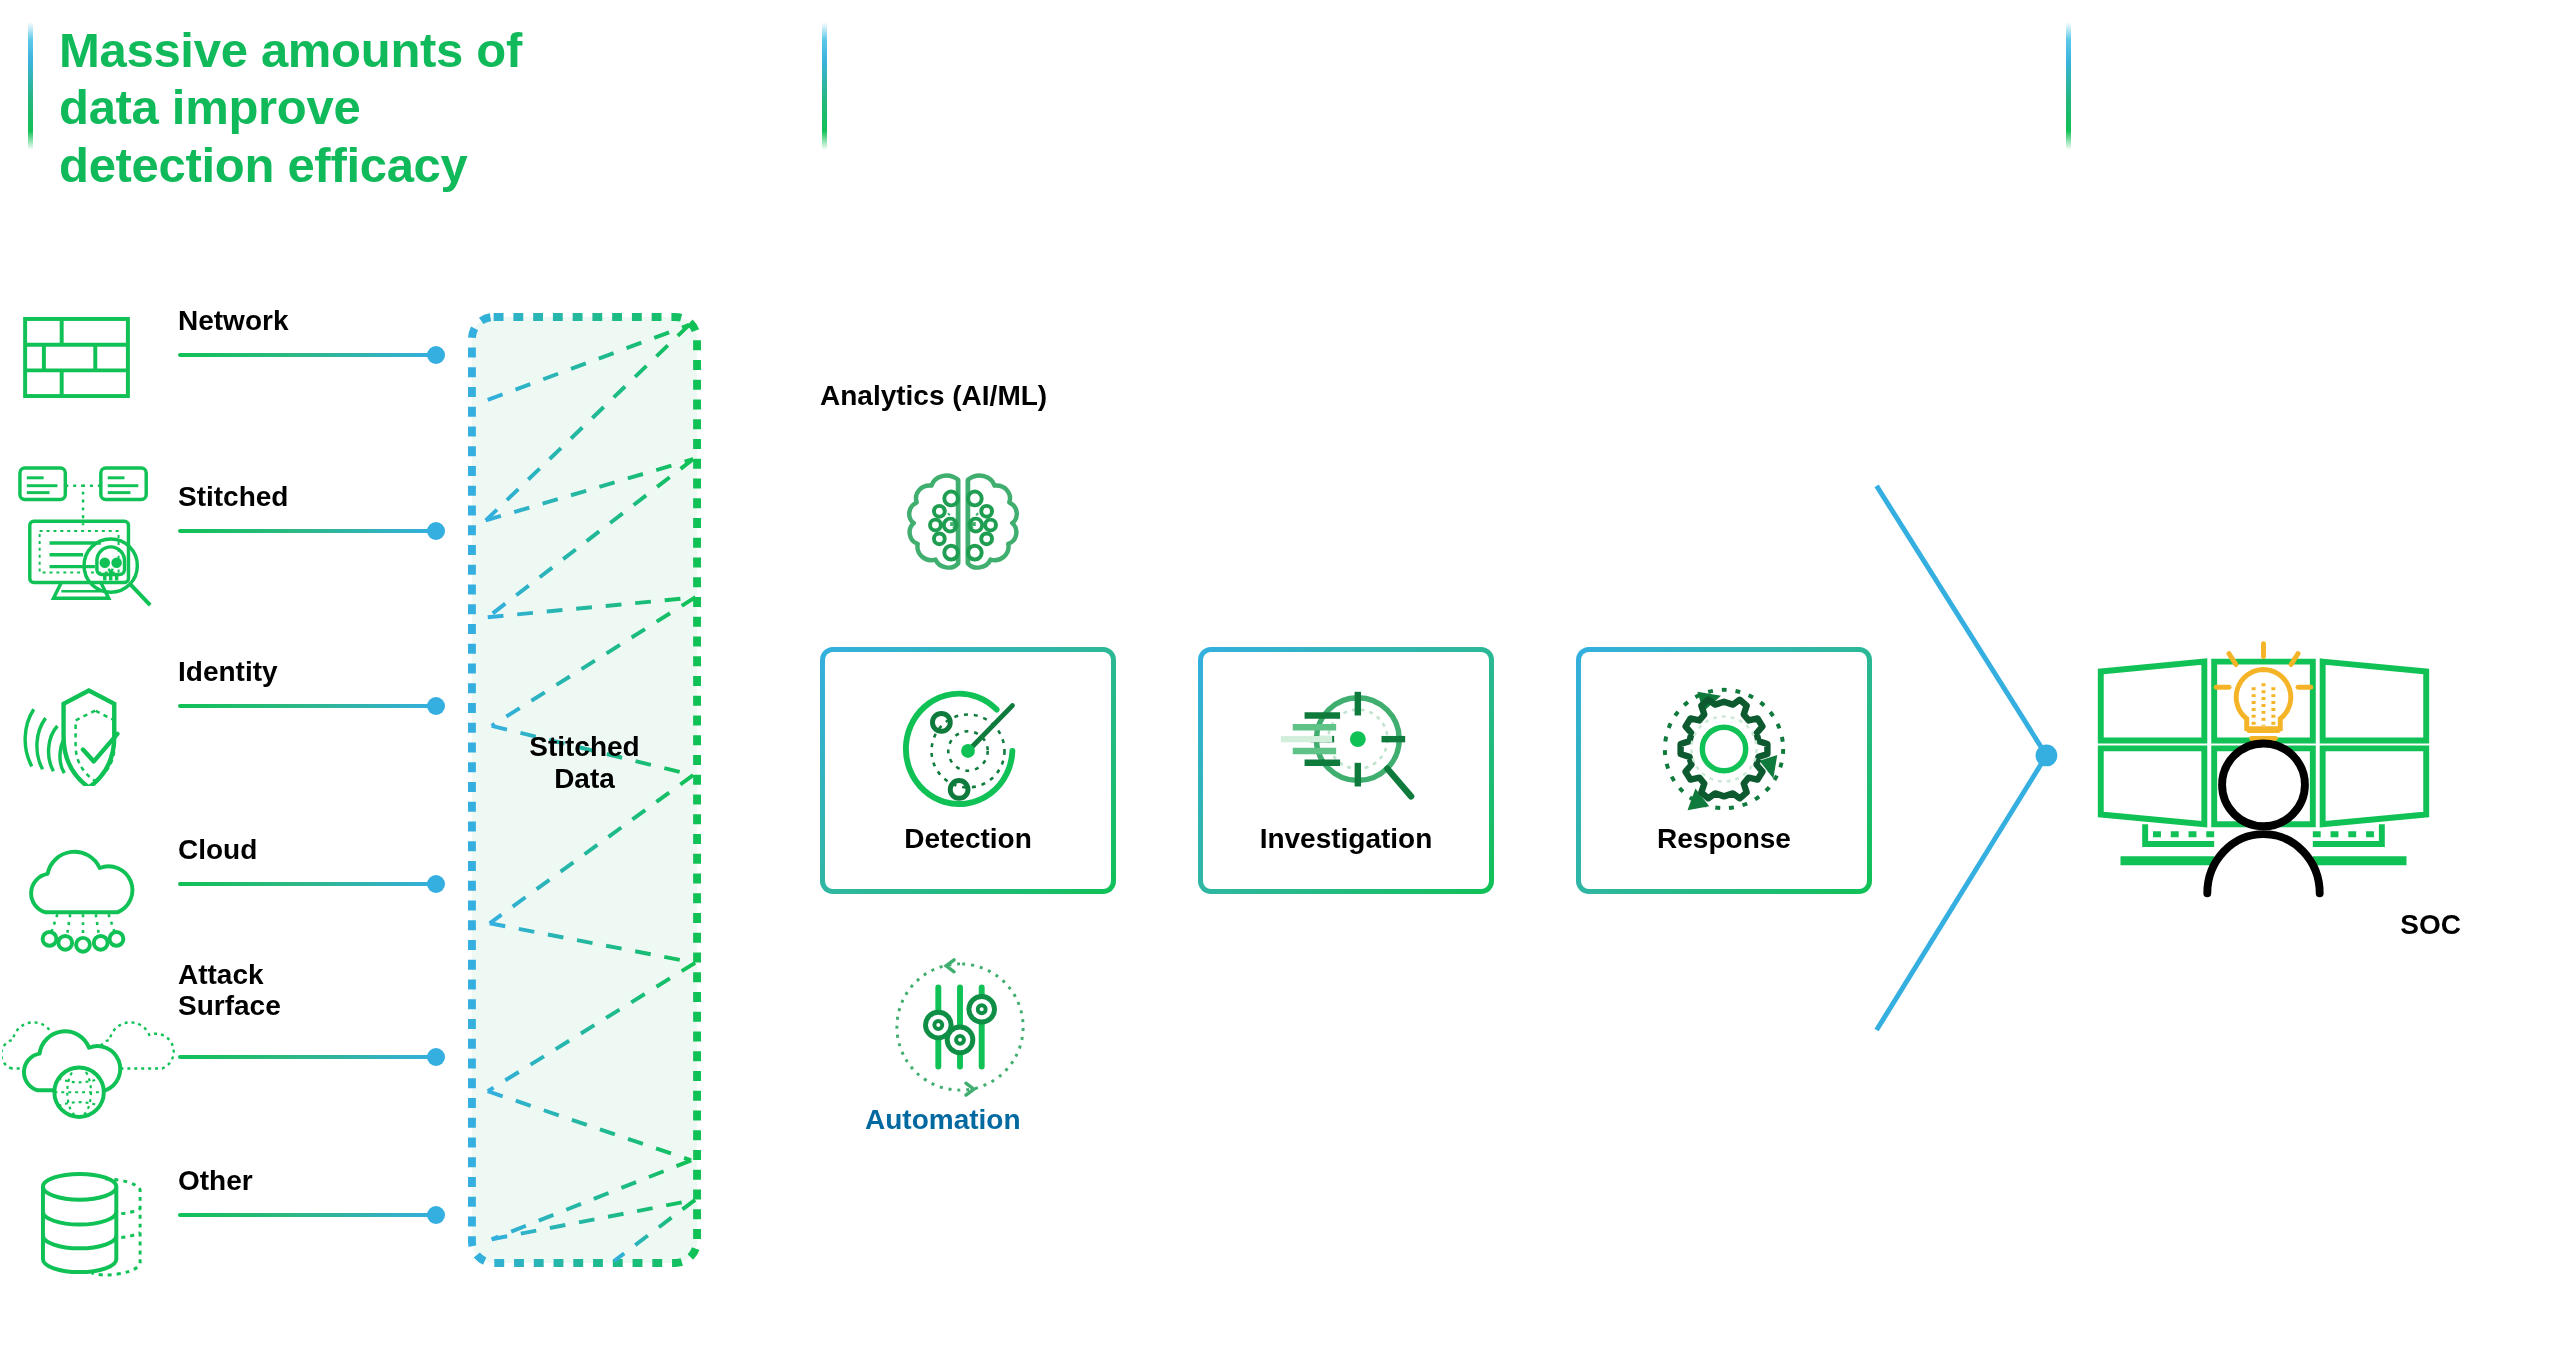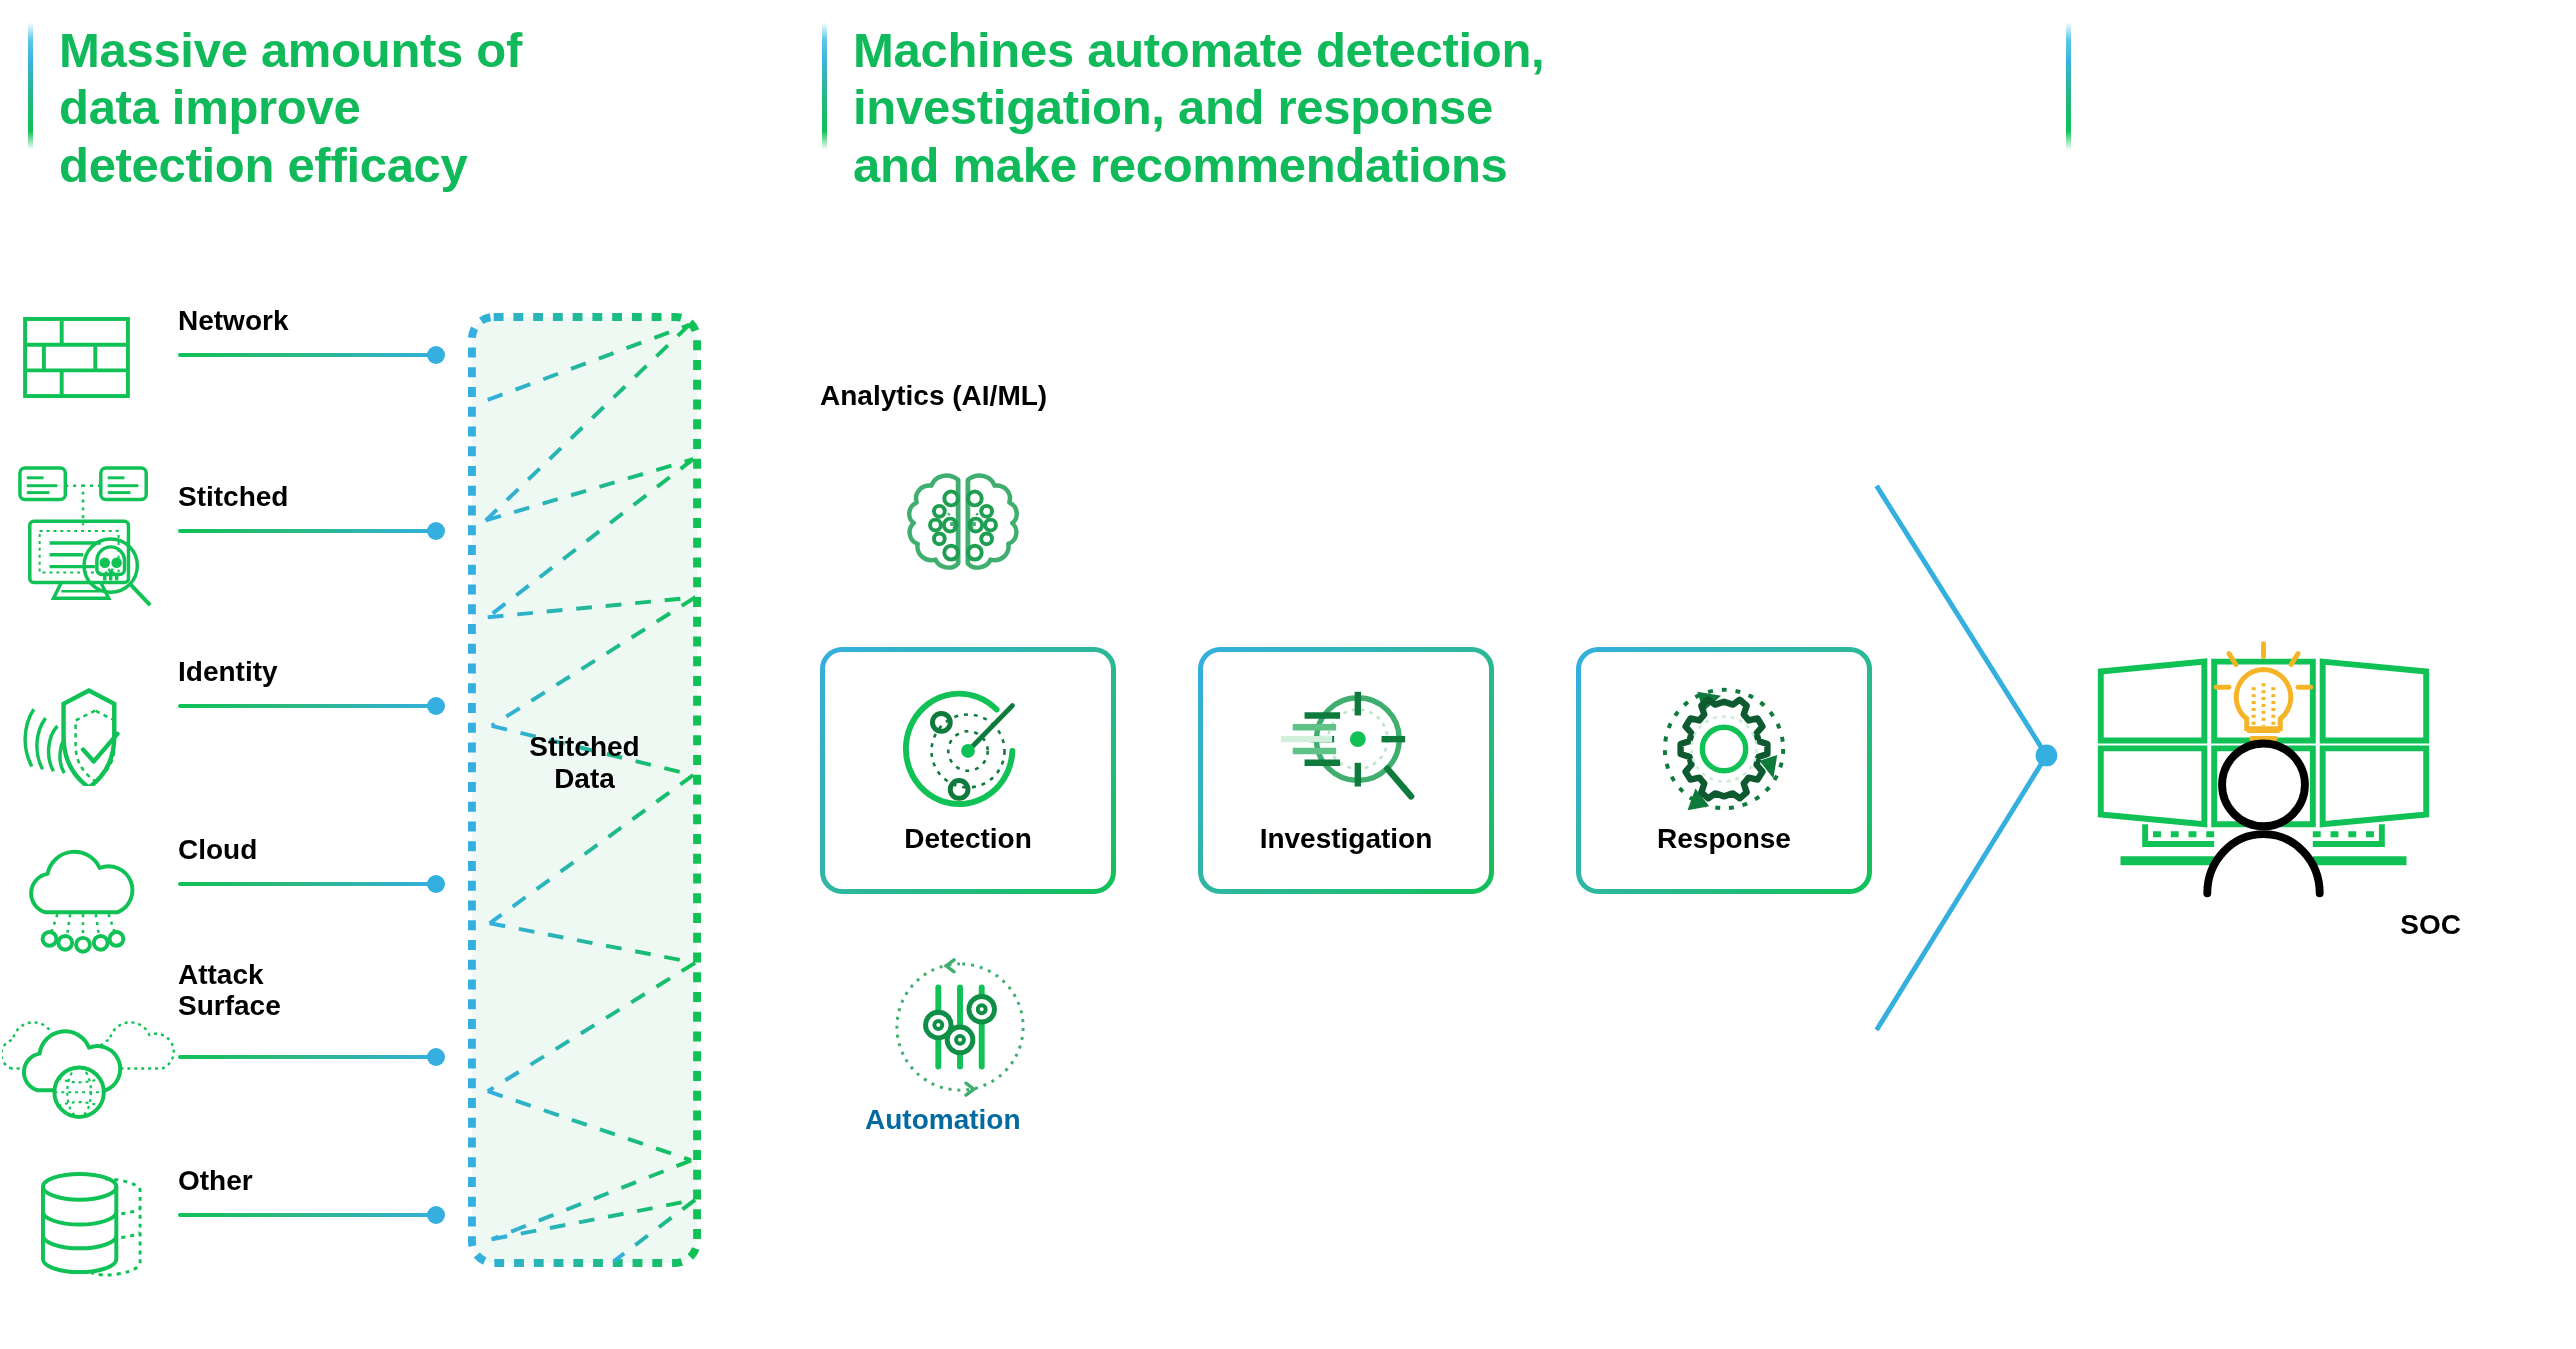--- a/index.html
+++ b/index.html
@@ -126,21 +126,21 @@
     color: #0369a1;
     font-size: 28px;
     font-weight: bold;
   }
 
   .proc-card {
     position: absolute;
     top: 647px;
     width: 296px;
     height: 247px;
-    border-radius: 22px;
+    border-radius: 13px;
     background: #ffffff;
     padding: 2px;
     background-image: linear-gradient(#fff, #fff),
                       linear-gradient(135deg, #34AFE0 0%, #2EB79D 50%, #10C155 100%);
     background-origin: border-box;
     background-clip: content-box, border-box;
     border: 3px solid transparent;
     box-sizing: border-box;
   }
   .proc-inner {
@@ -193,23 +193,20 @@
 
 <div class="heading" id="heading-1">
   <div class="heading-bar"></div>
   <div class="heading-text">Massive amounts of
 data improve
 detection efficacy</div>
 </div>
 
 <div class="heading" id="heading-2">
   <div class="heading-bar"></div>
-  <div class="heading-text">Machines automate detection,
-investigation, and response
-and make recommendations</div>
 </div>
 
 <div class="heading" id="heading-3">
   <div class="heading-bar"></div>
 </div>
 
 <div class="source-row" style="top:296px;">
   <div class="source-icon" style="top:20px;">
     <svg width="109" height="84" viewBox="0 0 110 85">
       <g fill="none" stroke="#10C155" stroke-width="4">

